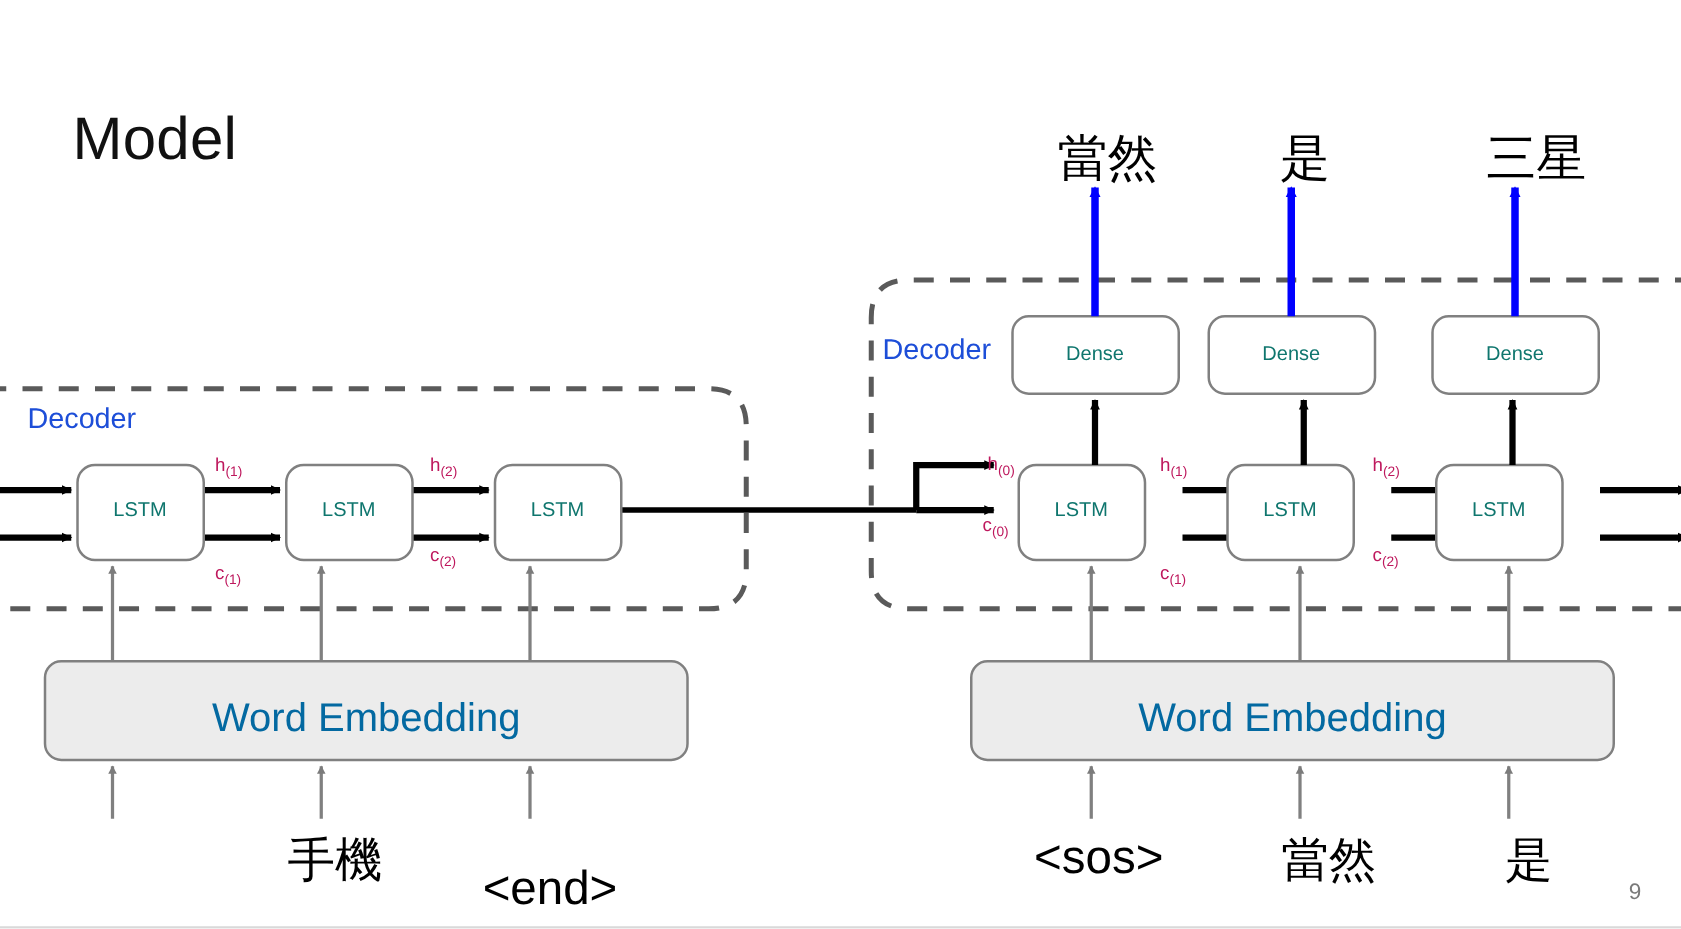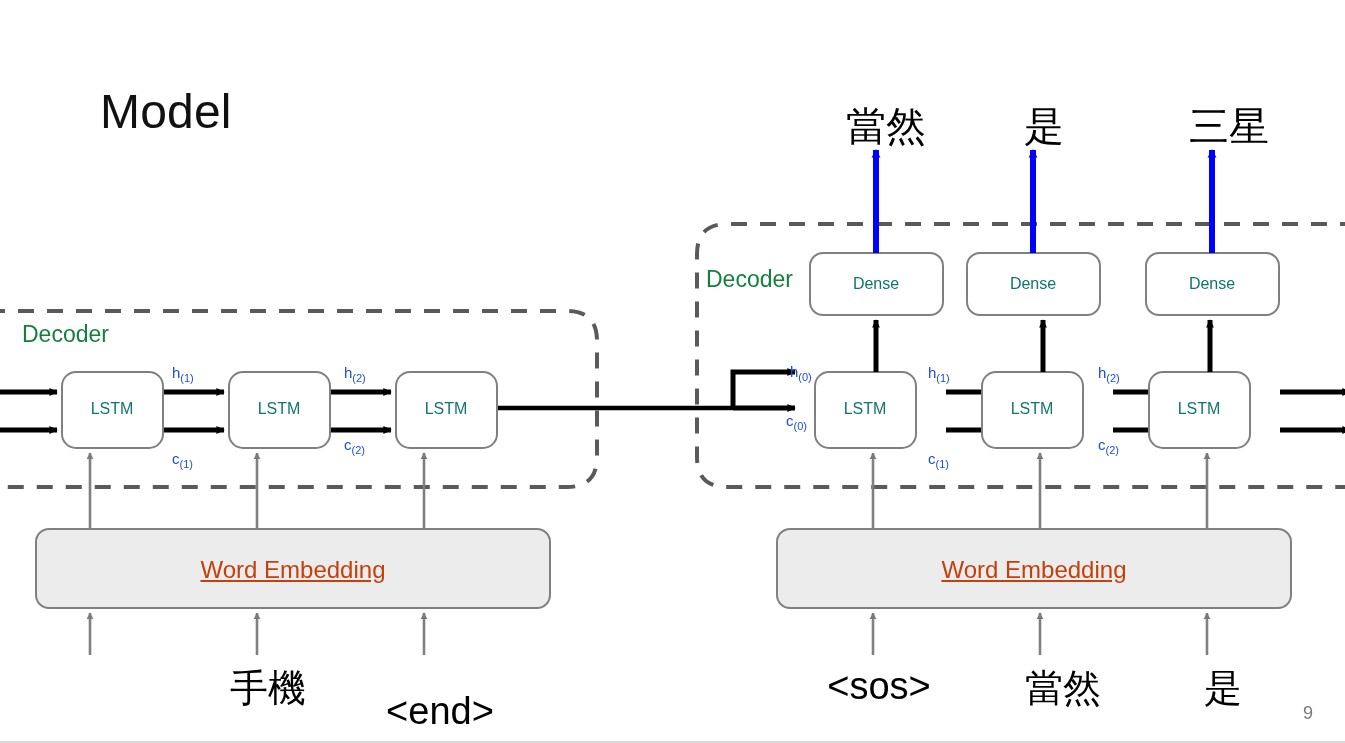--- a/index.html
+++ b/index.html
@@ -27,38 +27,36 @@
   .lbl {
     position: absolute;
     white-space: nowrap;
     color: #000000;
     font-family: "Liberation Sans", sans-serif;
   }
   .title {
     font-size: 48px;
     color: #111111;
     letter-spacing: 0.2px;
-    margin-left: 42px;
   }
   .section-label {
     font-size: 23px;
-    color: #15803d;
+    color: #1d4ed8;
   }
   .cell-label {
     font-size: 16px;
     color: #0f766e;
   }
   .embed-label {
-    font-size: 24px;
-    color: #c2410c;
-    text-decoration: underline;
+    font-size: 32px;
+    color: #0369a1;
   }
   .state-label {
     font-size: 15px;
-    color: #1d4ed8;
+    color: #be185d;
   }
   .state-label sub {
     font-size: 11px;
   }
   .token {
     font-size: 38px;
     color: #000000;
   }
   .outword {
     font-size: 40px;

